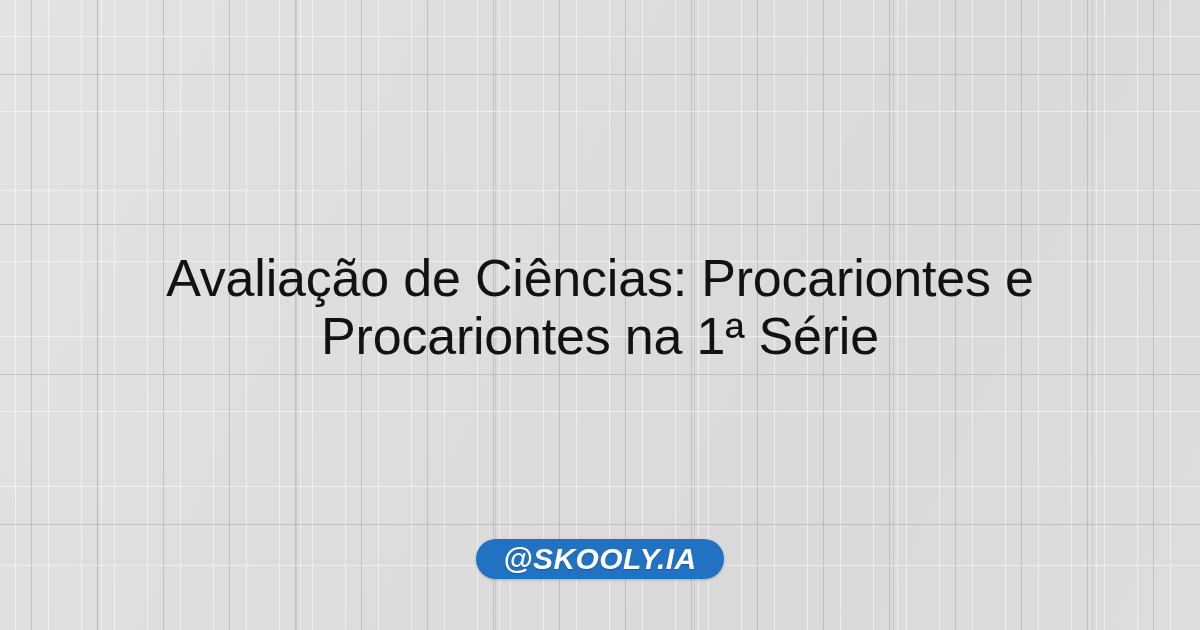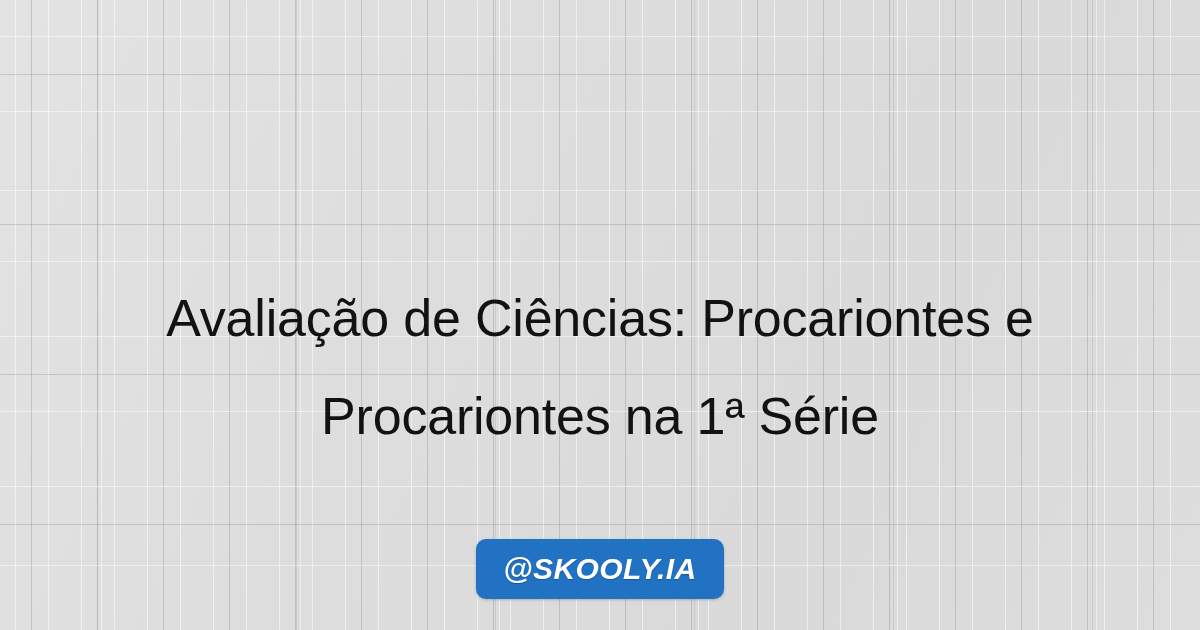--- a/index.html
+++ b/index.html
@@ -137,40 +137,39 @@
 
   .title-line {
     display: block;
     color: #121212;
     font-family: "Liberation Sans", sans-serif;
     font-size: 52px;
     font-weight: 400;
     line-height: 58px;
     letter-spacing: -0.2px;
     white-space: nowrap;
-    margin-top: 40px;
   }
 
   
   .badge-wrap {
     position: absolute;
     left: 0;
     right: 0;
     top: 539px;
     display: flex;
     justify-content: center;
   }
 
   .badge {
     display: inline-flex;
     align-items: center;
     justify-content: center;
-    height: 60px;
+    height: 40px;
     padding: 0 27px;
-    border-radius: 10px;
+    border-radius: 23px;
     background-color: #2272c4;
     box-shadow: 0 1px 3px rgba(0,0,0,0.22);
     box-sizing: border-box;
   }
 
   .badge-text {
     color: #ffffff;
     font-family: "Liberation Sans", sans-serif;
     font-size: 30px;
     font-weight: 700;

